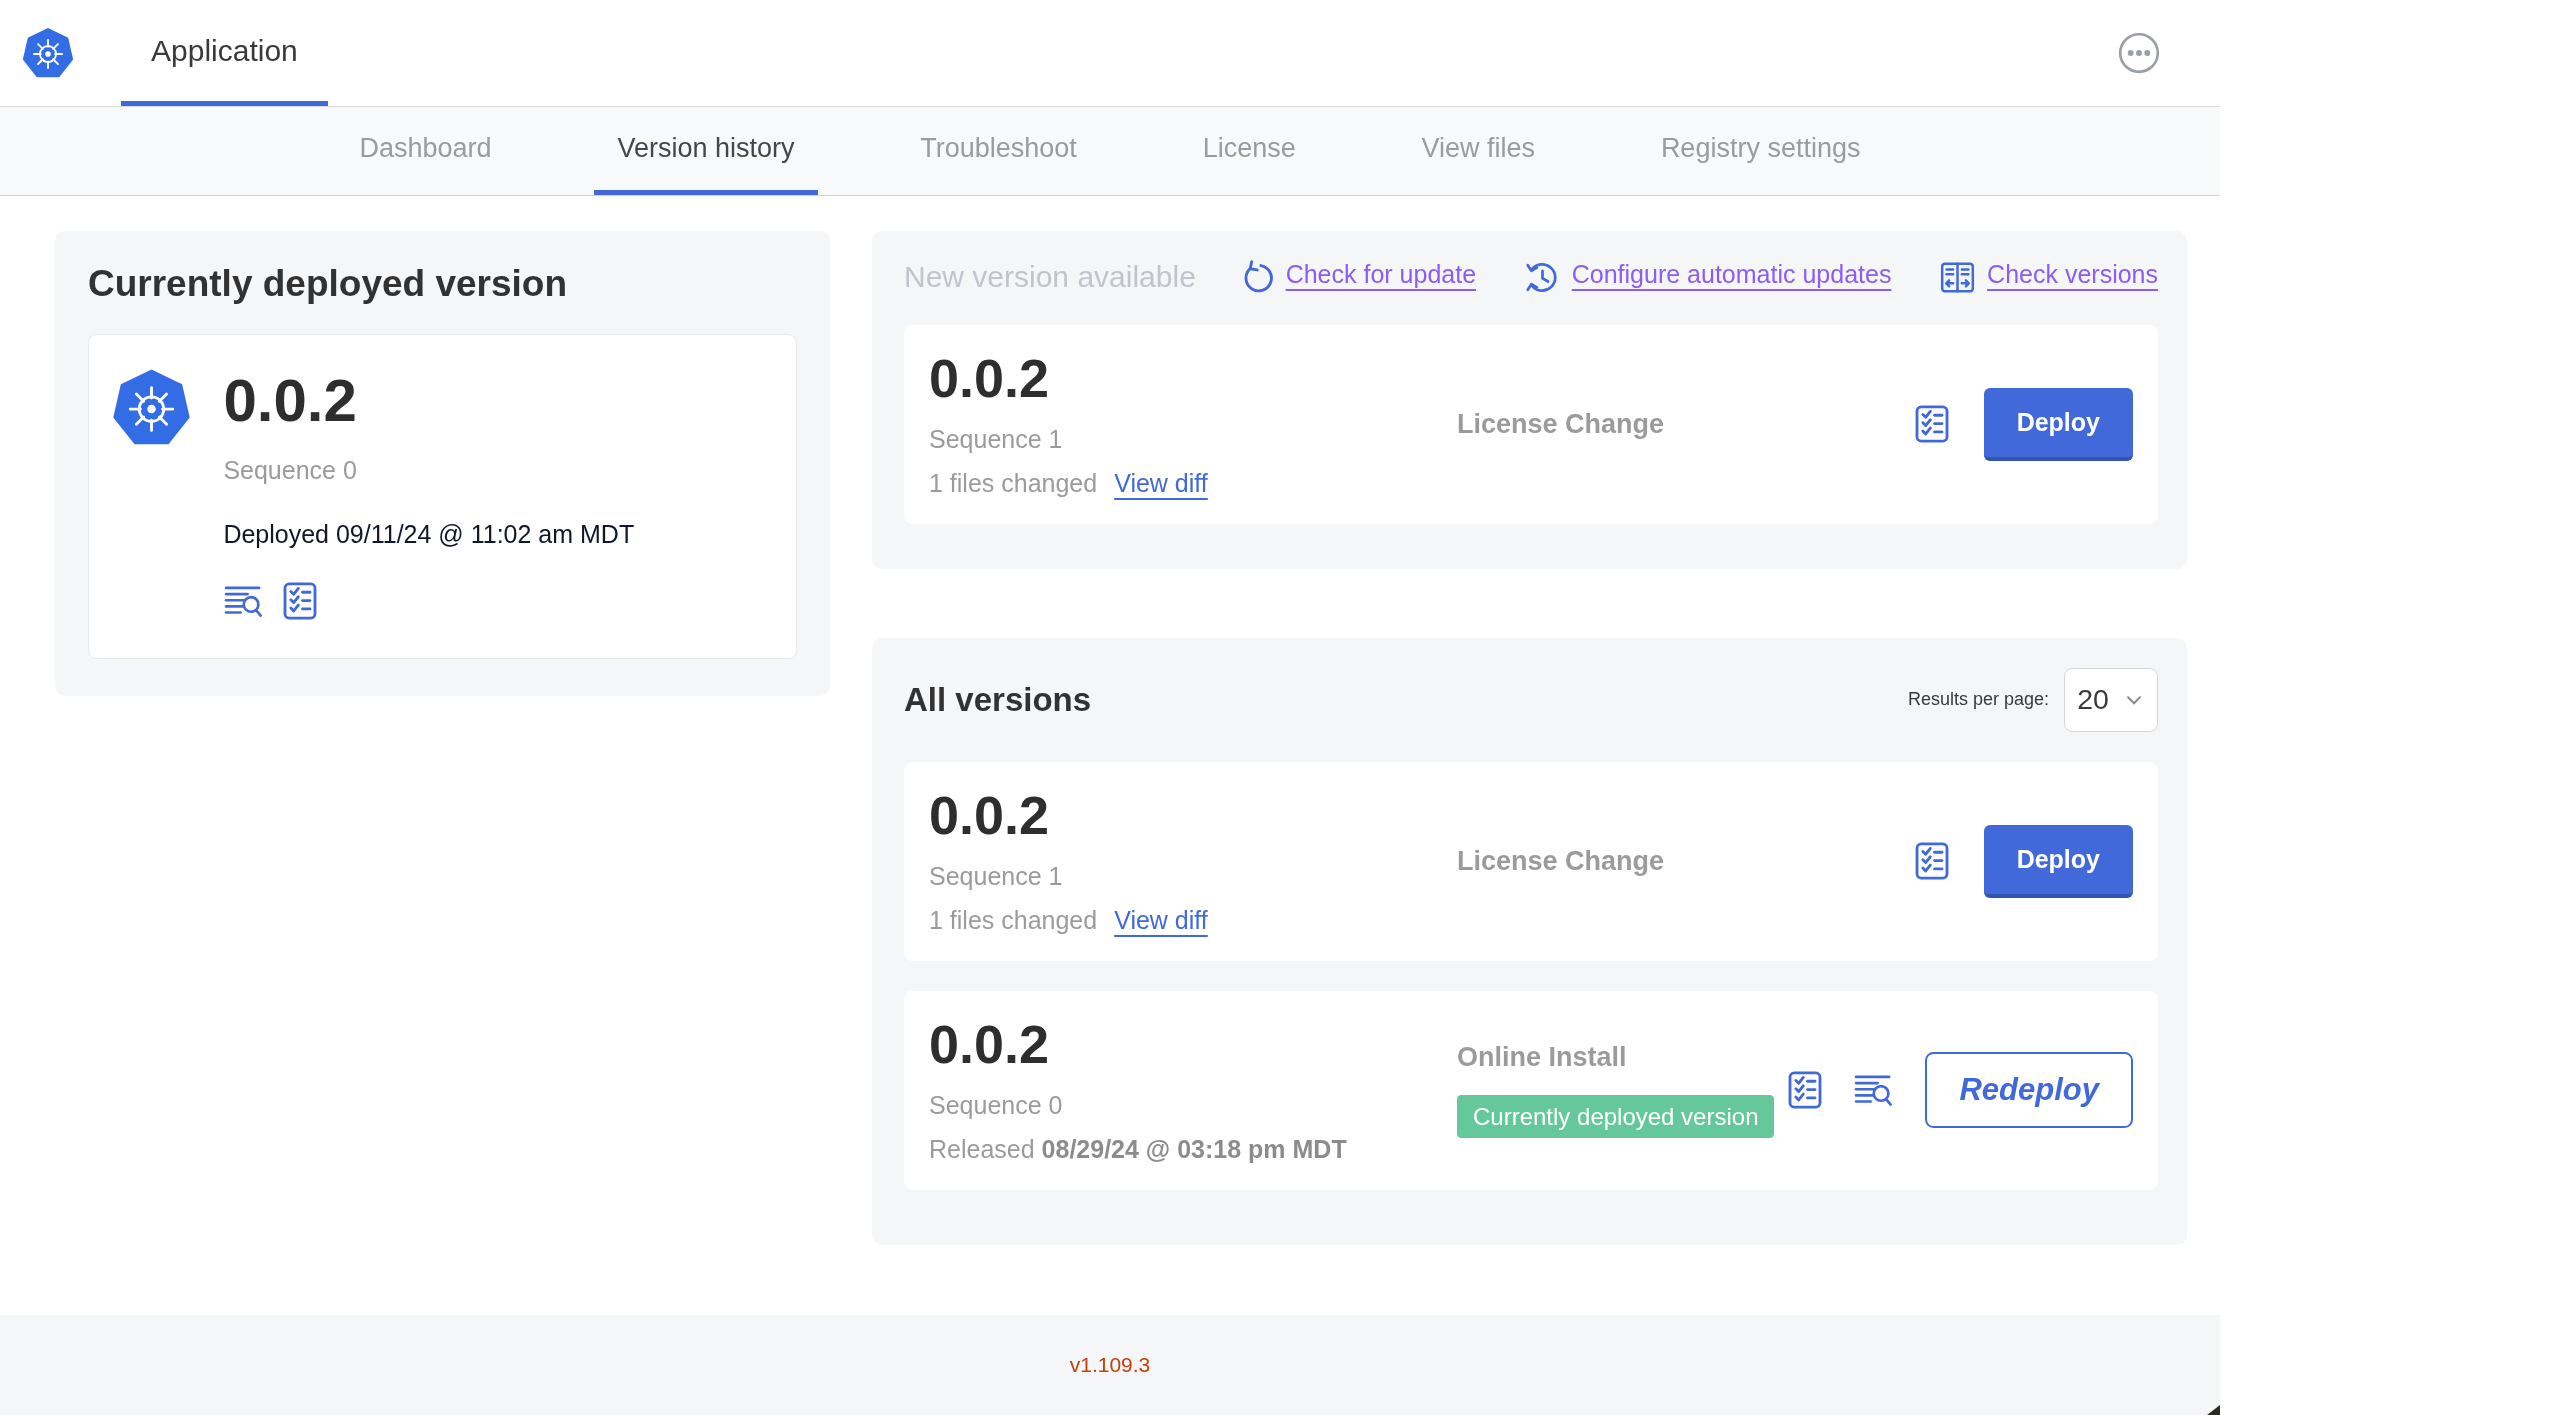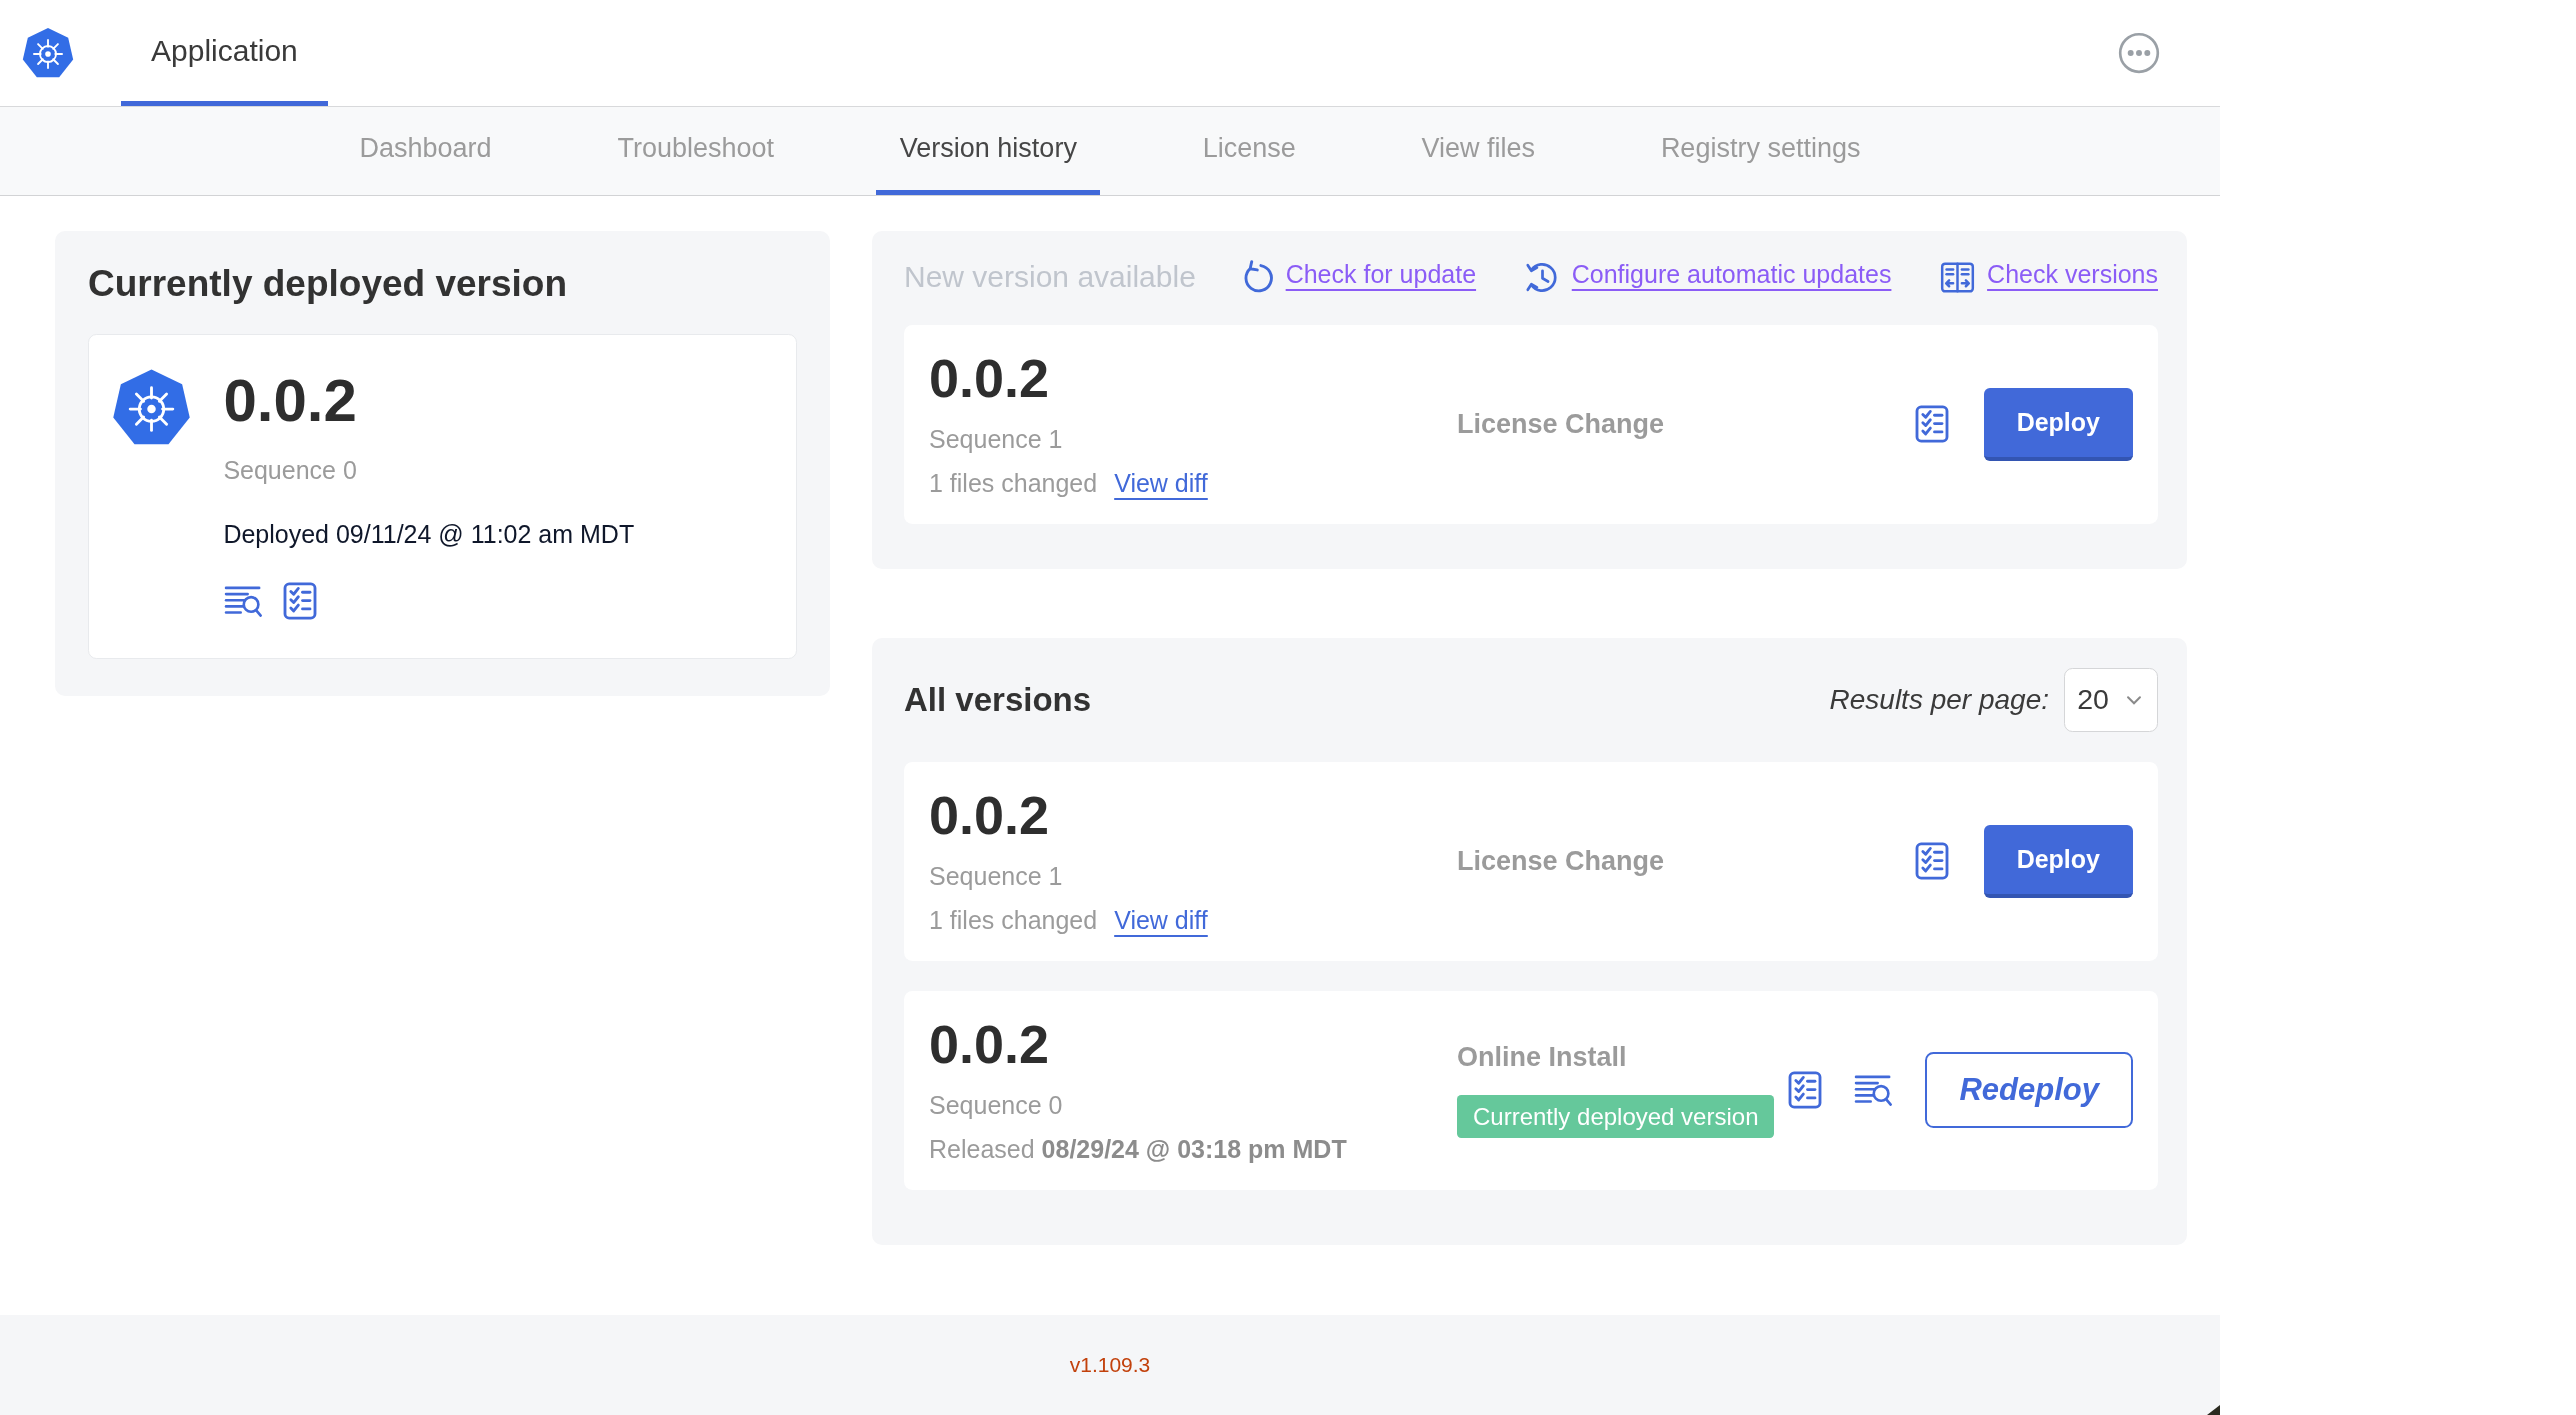--- a/index.html
+++ b/index.html
@@ -69,21 +69,21 @@
   .btn-deploy { background:#4169d9; color:#fff; font-size:25px; font-weight:bold;
                 font-family:inherit; border:none; border-bottom:4.2px solid #3355b2;
                 border-radius:5.9px; padding:20px 33px; cursor:pointer; }
   .btn-redeploy { background:#fff; color:#4169d9; font-size:31px; font-weight:bold;
                   font-family:inherit; border:2.5px solid #4169d9; border-radius:8.4px;
                   padding:18.4px 32px; cursor:pointer;font-style:italic; }
 
   .all-versions-panel { margin-top:69px; padding:30px 29px 55px 32px; }
   .all-versions-panel h3 { font-size:33px; font-weight:bold; color:#323232; }
   .rpp { display:flex; align-items:center; gap:15px; }
-  .rpp-label { font-size:28px; color:#3a3a3a;font-style:italic; }
+  .rpp-label { font-size:18px; color:#3a3a3a; }
   .rpp-select { width:94px; height:64px; background:#fff; border:1.7px solid #d5d6d8; border-radius:8.4px;
                 display:flex; align-items:center; justify-content:center; gap:14px; cursor:pointer; }
   .rpp-select .val { font-size:28.5px; color:#3a3a3a; }
   .rpp-select svg { width:22px; height:22px; display:block; }
   .all-versions-panel .row-card:first-of-type { margin-top:37px; }
 
   
   .footer { height:100px; background:#f5f6f8; display:flex; align-items:center; justify-content:center; }
   .footer span { font-size:21px; color:#c2410c; }
   .corner-artifact { position:absolute; right:0; bottom:0; width:0; height:0;
@@ -121,22 +121,22 @@
         <circle cx="24" cy="24" r="21.5" fill="none" stroke="#9aa0a6" stroke-width="3"></circle>
         <circle cx="14.5" cy="24" r="3.4" fill="#9aa0a6"></circle>
         <circle cx="24" cy="24" r="3.4" fill="#9aa0a6"></circle>
         <circle cx="33.5" cy="24" r="3.4" fill="#9aa0a6"></circle>
       </svg>
     </button>
   </div>
 
   <div class="subnav">
     <div class="nav-tab">Dashboard</div>
+    <div class="nav-tab active">Version history</div>
     <div class="nav-tab">Troubleshoot</div>
-    <div class="nav-tab active">Version history</div>
     <div class="nav-tab">License</div>
     <div class="nav-tab">View files</div>
     <div class="nav-tab">Registry settings</div>
   </div>
 
   <div class="main">
 
     <div class="panel left-panel">
       <h2>Currently deployed version</h2>
       <div class="current-card">

